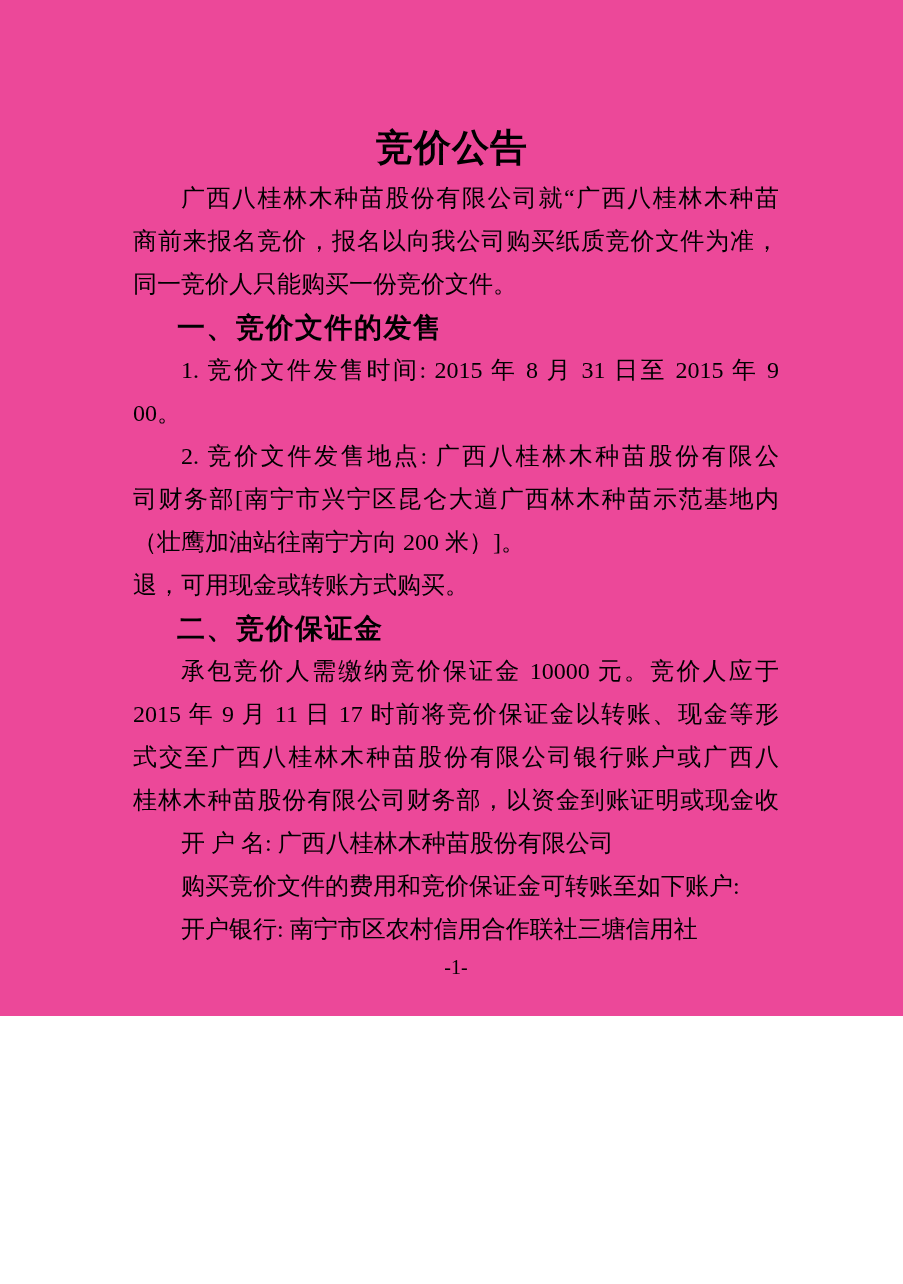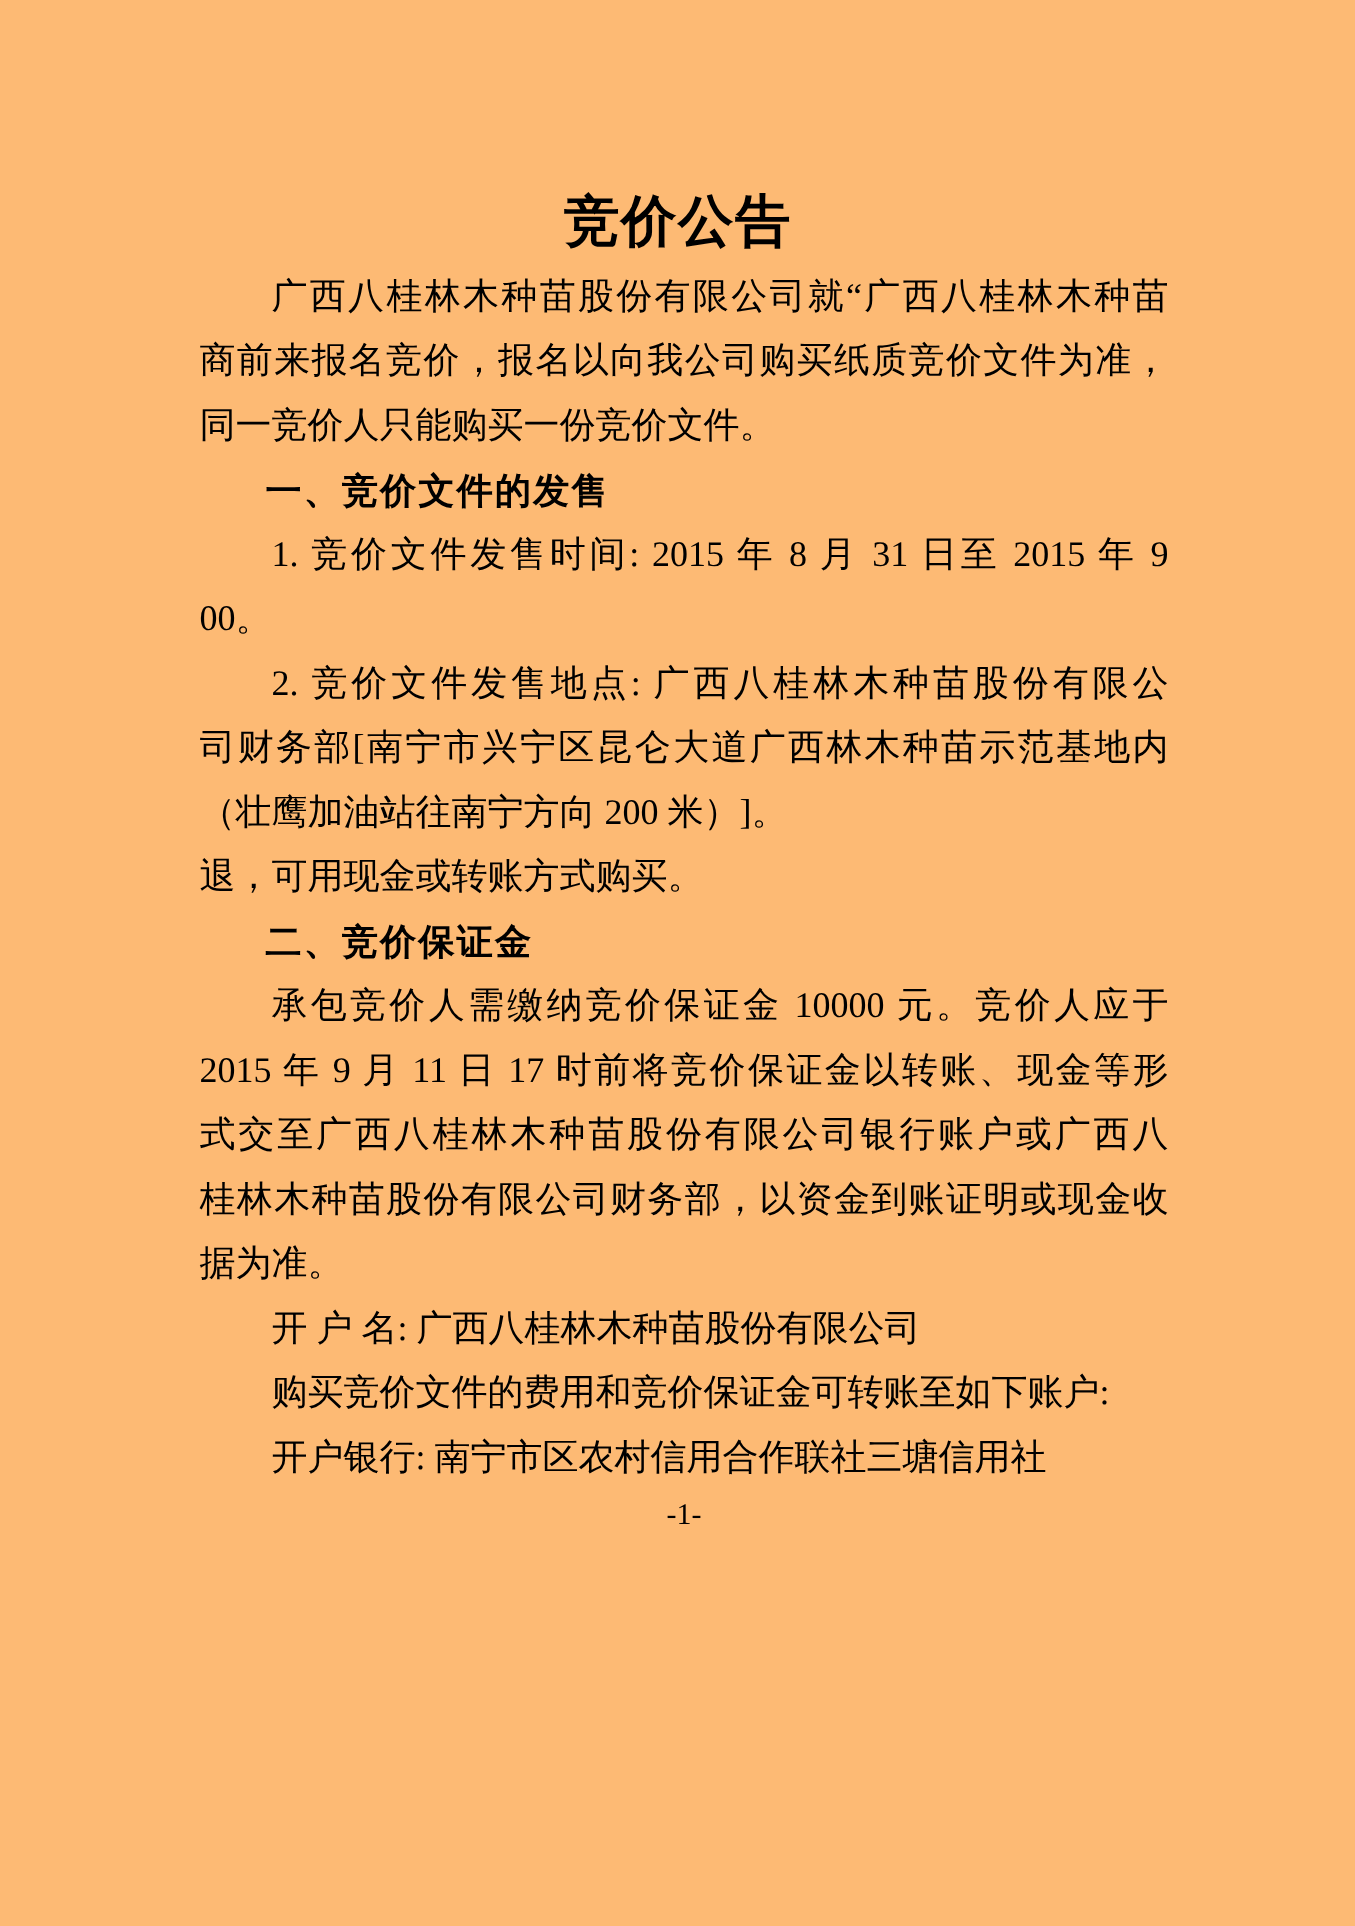--- a/index.html
+++ b/index.html
@@ -3,22 +3,22 @@
 <meta charset="utf-8">
 <style>
   html, body {
     margin: 0;
     padding: 0;
     background: #ffffff;
   }
   .page {
     position: relative;
     width: 903px;
-    height: 1284px;
-    background: #fdba74;
+    height: 1016px;
+    background: #ec4899;
     color: #000000;
     overflow: hidden;
     box-sizing: border-box;
     font-family: "Liberation Serif", "DejaVu Serif", serif;
   }
   .title {
     margin: 122px 0 0 129px;
     width: 646px;
     text-align: center;
     font-family: "Liberation Sans", "DejaVu Sans", sans-serif;
@@ -45,21 +45,21 @@
     text-justify: inter-character;
   }
   
   .ind {
     text-indent: 48px;
   }
   
   .hd {
     font-family: "Liberation Sans", "DejaVu Sans", sans-serif;
     font-weight: bold;
-    font-size: 24px;
+    font-size: 28px;
     letter-spacing: 1.5px;
     text-indent: 44px;
   }
   .footer {
     margin: 2px 0 0 133px;
     width: 646px;
     text-align: center;
     font-size: 20px;
     line-height: 28px;
   }
@@ -86,21 +86,20 @@
     <div class="ln">（壮鹰加油站往南宁方向 200 米）]。</div>
 
     <div class="ln">退，可用现金或转账方式购买。</div>
 
     <div class="ln hd">二、竞价保证金</div>
 
     <div class="ln j ind">承包竞价人需缴纳竞价保证金 10000 元。竞价人应于</div>
     <div class="ln j">2015 年 9 月 11 日 17 时前将竞价保证金以转账、现金等形</div>
     <div class="ln j">式交至广西八桂林木种苗股份有限公司银行账户或广西八</div>
     <div class="ln j">桂林木种苗股份有限公司财务部，以资金到账证明或现金收</div>
-    <div class="ln">据为准。</div>
 
     <div class="ln ind">开 户 名: 广西八桂林木种苗股份有限公司</div>
     <div class="ln ind">购买竞价文件的费用和竞价保证金可转账至如下账户:</div>
     <div class="ln ind">开户银行: 南宁市区农村信用合作联社三塘信用社</div>
   </div>
 
   <div class="footer">-1-</div>
 
 </div>
 

